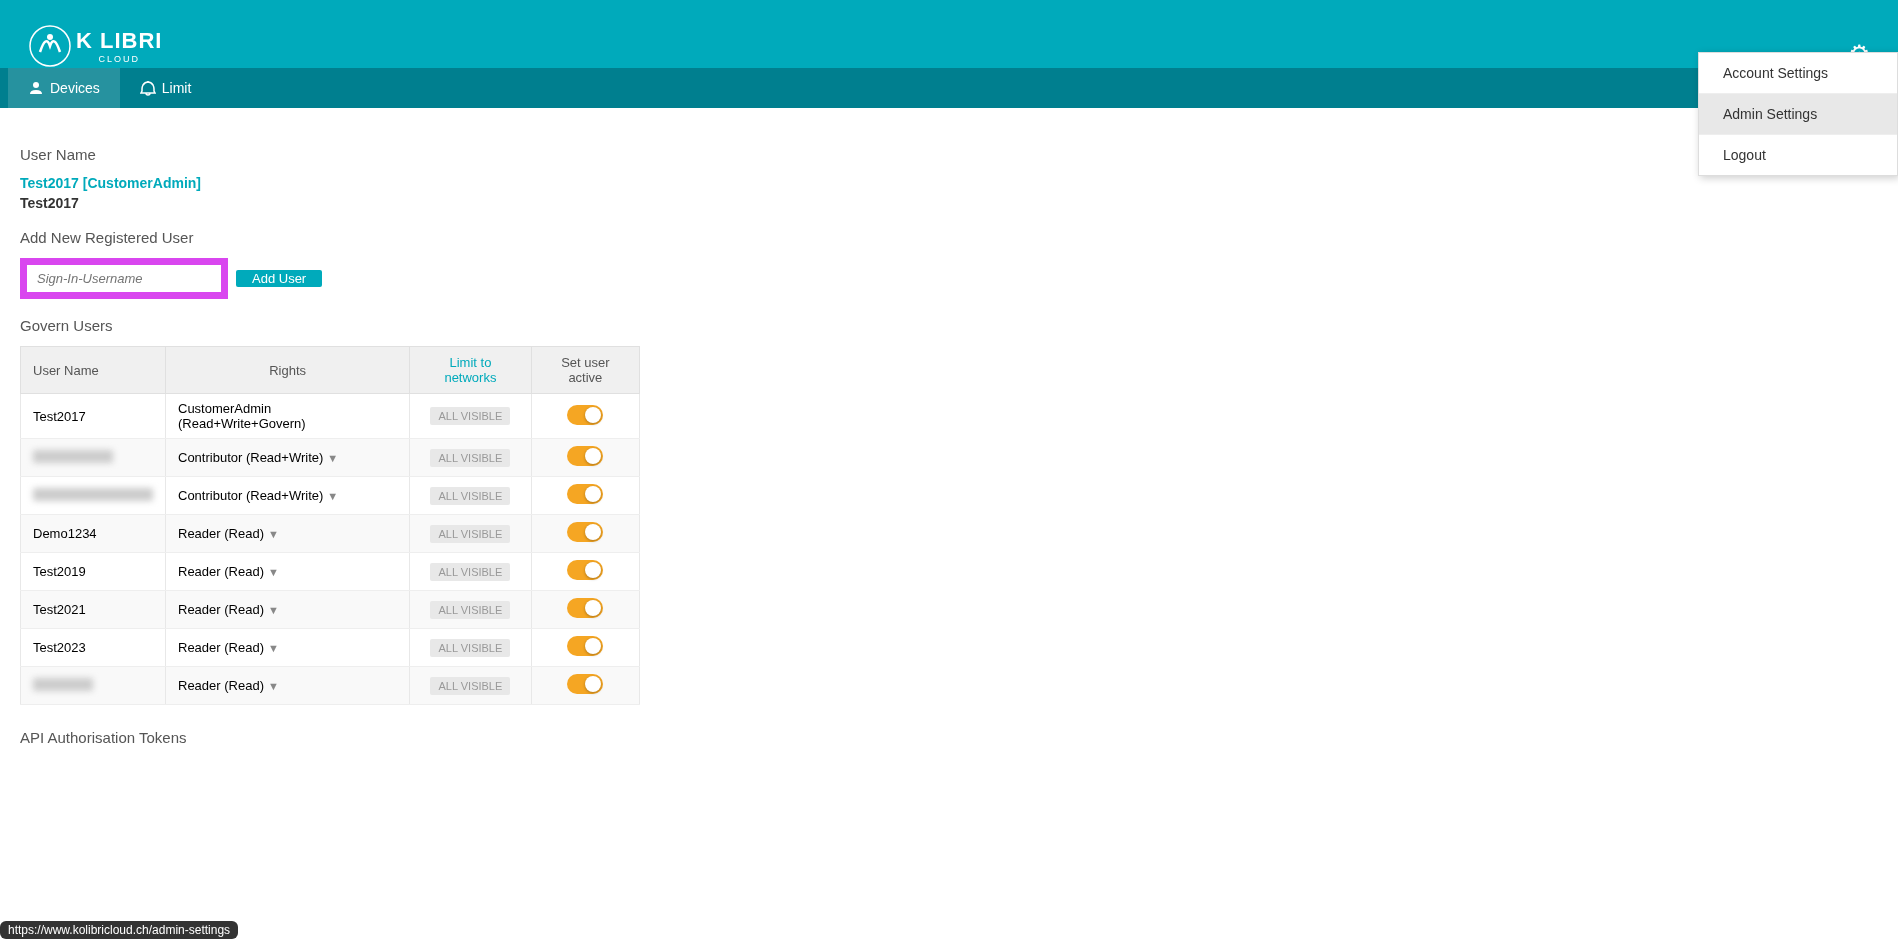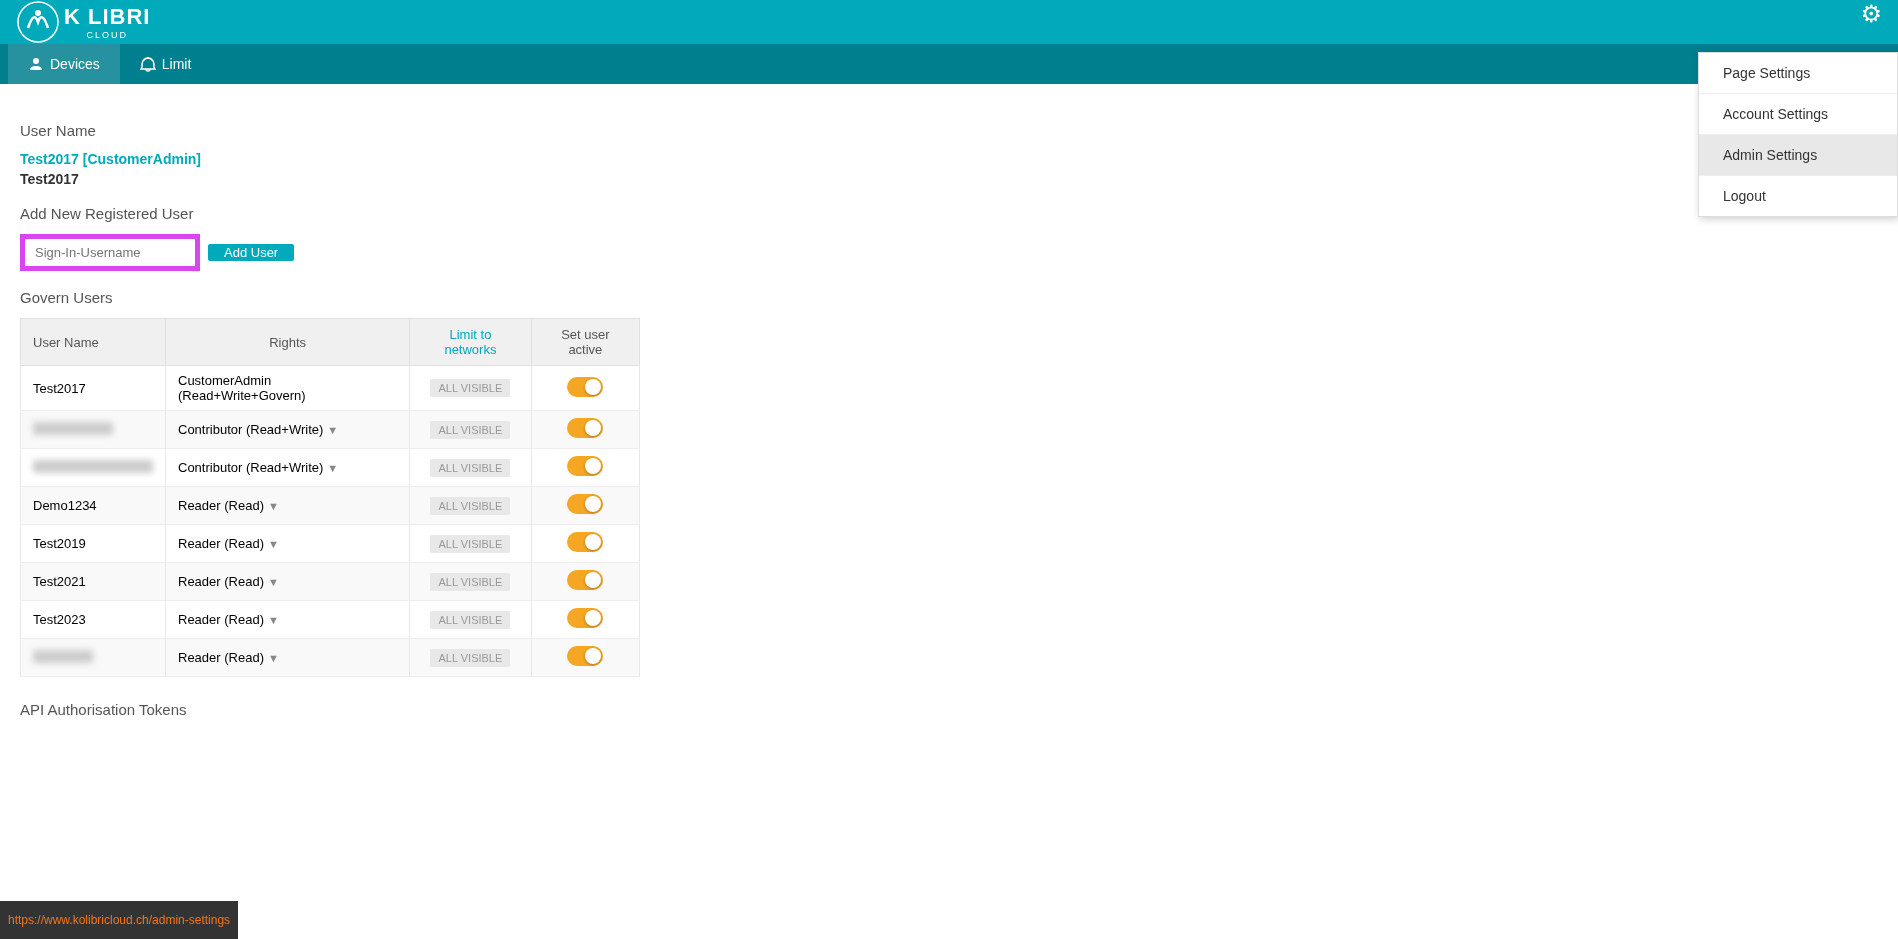--- a/index.html
+++ b/index.html
@@ -2,24 +2,24 @@
 <html><head>
   <meta charset="utf-8">
   <style>
     * { box-sizing: border-box; margin: 0; padding: 0; }
     body { font-family: Arial, sans-serif; font-size: 14px; background: #fff; }
 
     
     .header {
       background: #00aabb;
       display: flex;
-      align-items: flex-start;
+      align-items: flex-end;
       justify-content: space-between;
-      padding: 0 16px;
-      height: 44px;
+      padding: 0 28px;
+      height: 68px;
     }
     .header-logo {
       display: flex;
       align-items: center;
     }
     .logo-text {
       color: white;
       font-size: 22px;
       font-weight: bold;
       letter-spacing: 1px;
@@ -115,26 +115,27 @@
 
     
     .add-user-row {
       display: flex;
       align-items: center;
       gap: 8px;
       margin-top: 10px;
       margin-bottom: 18px;
     }
     .add-user-input {
-      border: 5px solid #d946ef;
+      border: 7px solid #d946ef;
       padding: 6px 10px;
       font-size: 13px;
-      width: 180px;
+      width: 208px;
       outline: none;
       color: #999;
+      font-style: italic;
     }
     .add-user-btn {
       background: #00aabb;
       color: white;
       border: none;
       padding: 1px 16px;
       font-size: 13px;
       cursor: pointer;
       border-radius: 2px;
     }
@@ -222,24 +223,25 @@
       border-radius: 2px;
       filter: blur(3px);
     }
 
     
     .status-bar {
       position: fixed;
       bottom: 0;
       left: 0;
       background: #333;
-      color: #f97316;
+      color: #ffffff;
       font-size: 12px;
-      padding: 12px 8px;
+      padding: 2px 8px;
       z-index: 2000;
+      border-radius: 6px;
     }
   </style>
 </head>
 <body>
 
 <div class="header">
   <div class="header-logo">
     <svg class="logo-icon" viewBox="0 0 44 44">
       <ellipse cx="22" cy="22" rx="20" ry="20" fill="none" stroke="white" stroke-width="1.5"></ellipse>
       <path d="M12 28 Q18 10 22 22 Q26 10 32 28" fill="none" stroke="white" stroke-width="2.5"></path>
@@ -265,21 +267,20 @@
     <svg width="16" height="16" viewBox="0 0 16 16">
       <path d="M8 2 Q11 2 13 5 Q14 7 14 9 L14 11 L15 13 L1 13 L2 11 L2 9 Q2 7 3 5 Q5 2 8 2Z" fill="none" stroke="white" stroke-width="1.5"></path>
       <path d="M6 13 Q6 15 8 15 Q10 15 10 13" fill="none" stroke="white" stroke-width="1.5"></path>
       <line x1="8" y1="1" x2="8" y2="3" stroke="white" stroke-width="1.5"></line>
     </svg>
     <span>Limit</span>
   </div>
 </div>
 
 <div class="dropdown-menu">
-  <div class="dropdown-item">Page Settings</div>
   <div class="dropdown-item">Account Settings</div>
   <div class="dropdown-item active">Admin Settings</div>
   <div class="dropdown-item">Logout</div>
 </div>
 
 <div class="main-content">
 
   <div>
     <div class="section-title">User Name</div>
     <div class="user-name-value">

